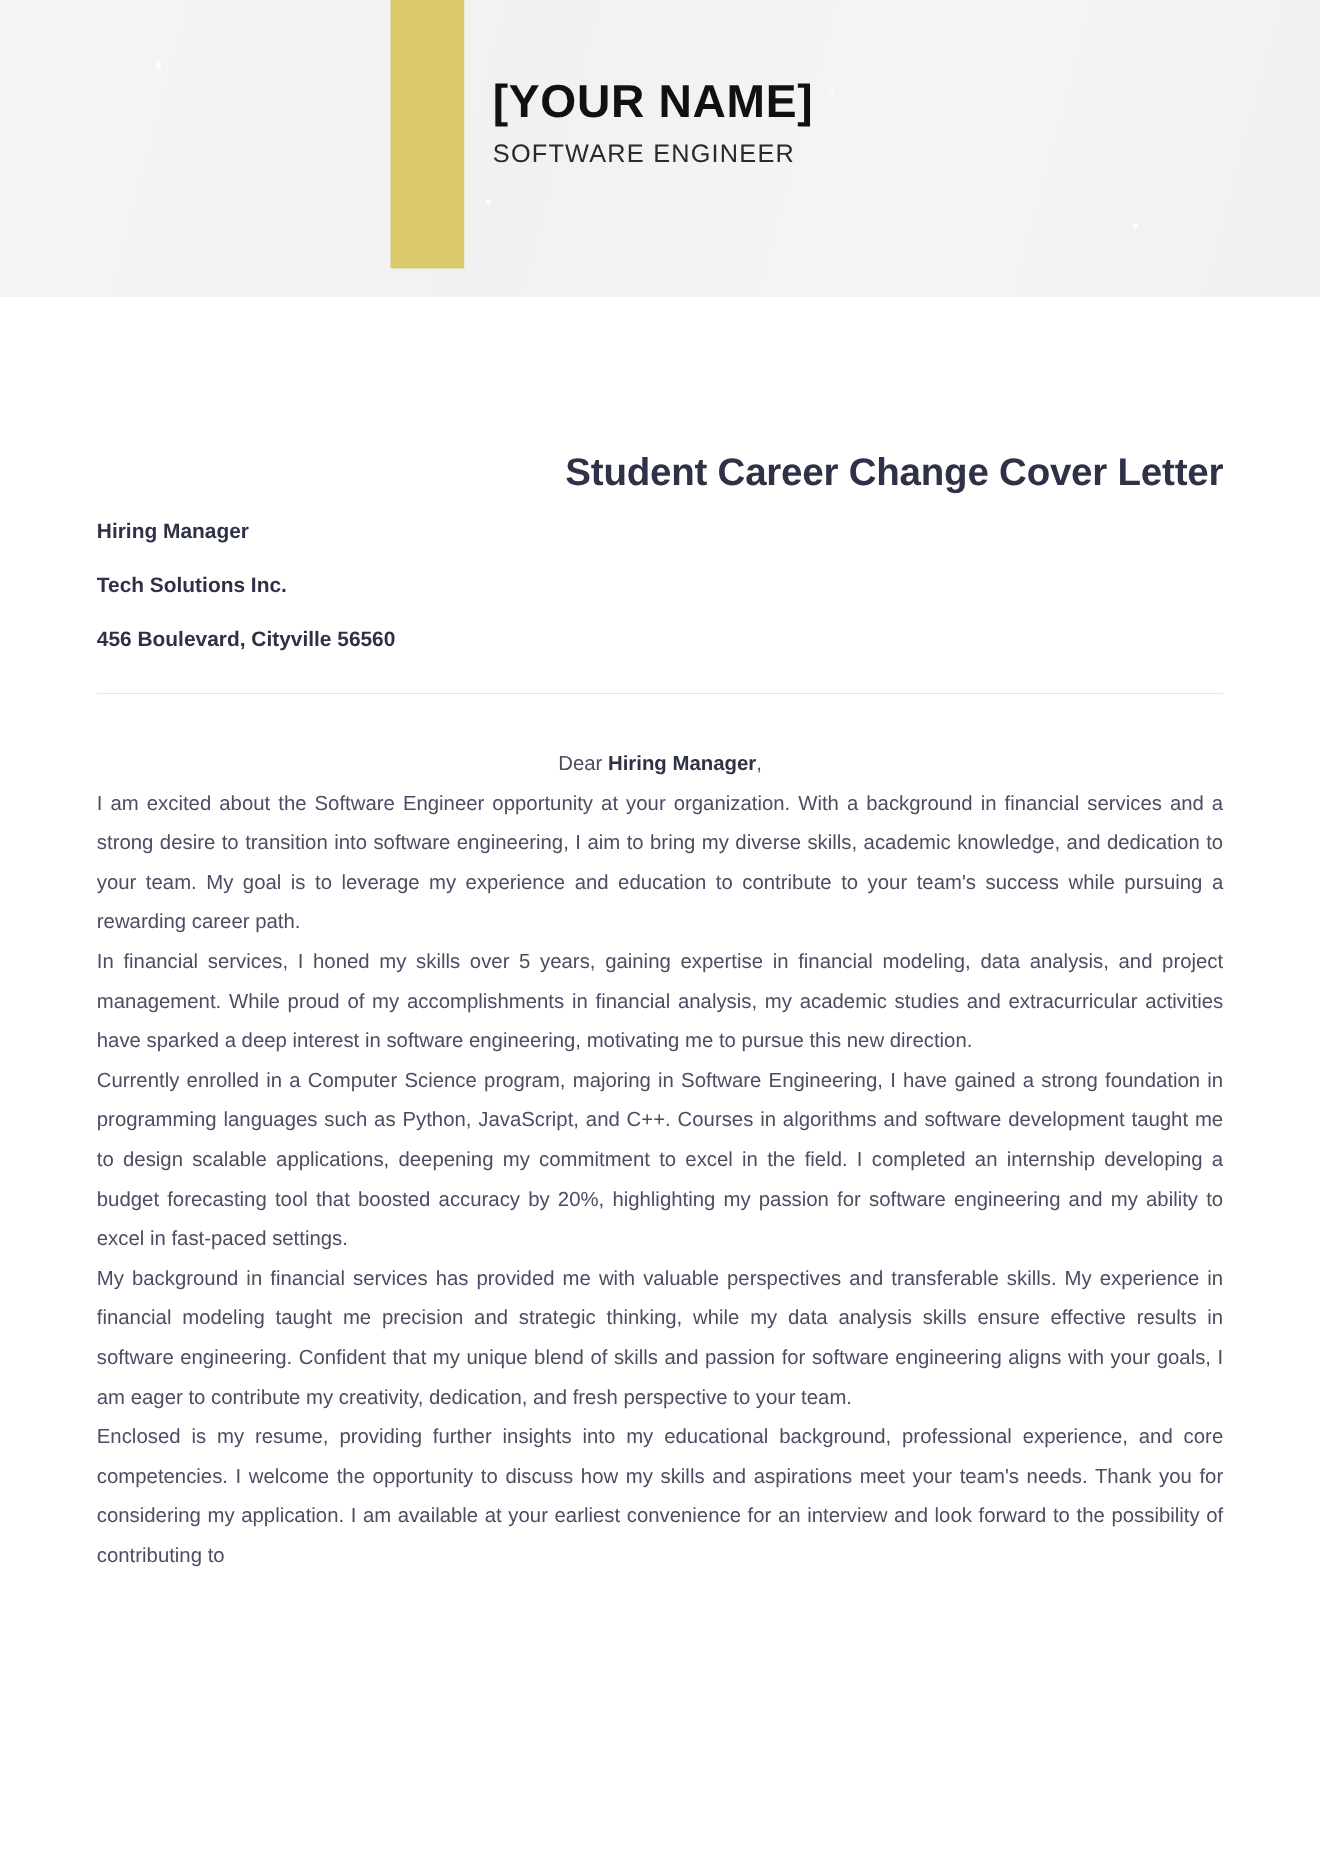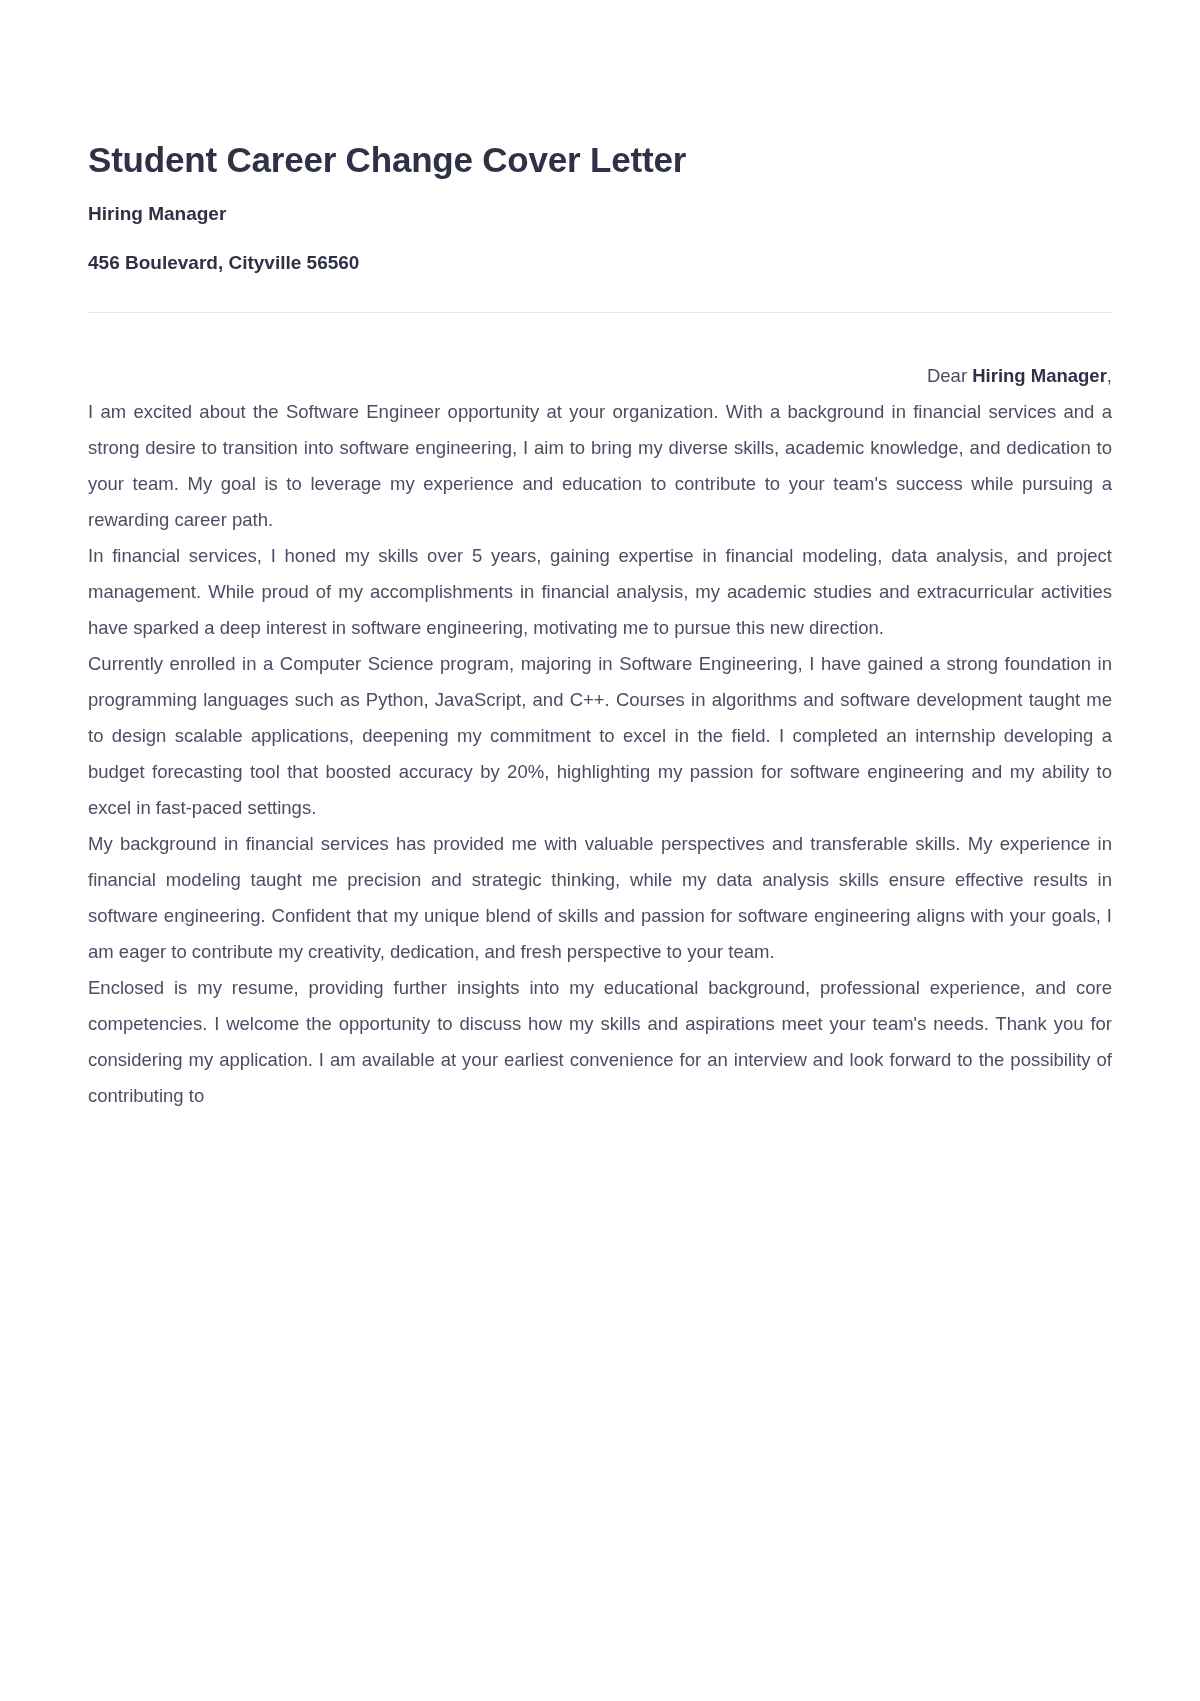--- a/index.html
+++ b/index.html
@@ -46,21 +46,21 @@
     font-weight:400;
     letter-spacing:1.1px;
     color:#2a2a2a;
     white-space:nowrap;
   }
 
   
   .letter { position:relative; padding:0 88px; }
 
   .doc-title {
-    text-align:left;
+    text-align:right;
     font-size:35px;
     font-weight:700;
     color:#2f3147;
     letter-spacing:-.2px;
     margin-top:139px;
     line-height:1.2;
   }
 
   .recipient { margin-top:22px; }
   .recipient-line {
@@ -79,36 +79,44 @@
   }
 
   .body-copy { margin-top:45px; }
   .body-copy p {
     font-size:18.5px;
     line-height:36px;
     color:#4b4e63;
     text-align:justify;
     margin-bottom:0;
   }
-  .body-copy p.salutation { text-align:right; }
+  .body-copy p.salutation { text-align:center; }
   .body-copy p.salutation b { font-weight:700; color:#2f3147; }
   .body-copy p:last-child { text-align:justify; }
 </style>
 </head>
 <body>
 
 <div class="page">
 
+  <div class="header-band">
+    <div class="gold-bar"></div>
+    <div class="header-text">
+      <div class="your-name">[YOUR NAME]</div>
+      <div class="job-title">SOFTWARE ENGINEER</div>
+    </div>
+  </div>
 
   <div class="letter">
 
     <div class="doc-title">Student Career Change Cover Letter</div>
 
     <div class="recipient">
       <div class="recipient-line">Hiring Manager</div>
+      <div class="recipient-line">Tech Solutions Inc.</div>
       <div class="recipient-line">456 Boulevard, Cityville 56560</div>
     </div>
 
     <div class="divider"></div>
 
     <div class="body-copy">
       <p class="salutation"><span>Dear </span><b>Hiring Manager</b><span>,</span></p>
       <p>I am excited about the Software Engineer opportunity at your organization. With a background in financial services and a strong desire to transition into software engineering, I aim to bring my diverse skills, academic knowledge, and dedication to your team. My goal is to leverage my experience and education to contribute to your team's success while pursuing a rewarding career path.</p>
       <p>In financial services, I honed my skills over 5 years, gaining expertise in financial modeling, data analysis, and project management. While proud of my accomplishments in financial analysis, my academic studies and extracurricular activities have sparked a deep interest in software engineering, motivating me to pursue this new direction.</p>
       <p>Currently enrolled in a Computer Science program, majoring in Software Engineering, I have gained a strong foundation in programming languages such as Python, JavaScript, and C++. Courses in algorithms and software development taught me to design scalable applications, deepening my commitment to excel in the field. I completed an internship developing a budget forecasting tool that boosted accuracy by 20%, highlighting my passion for software engineering and my ability to excel in fast-paced settings.</p>

